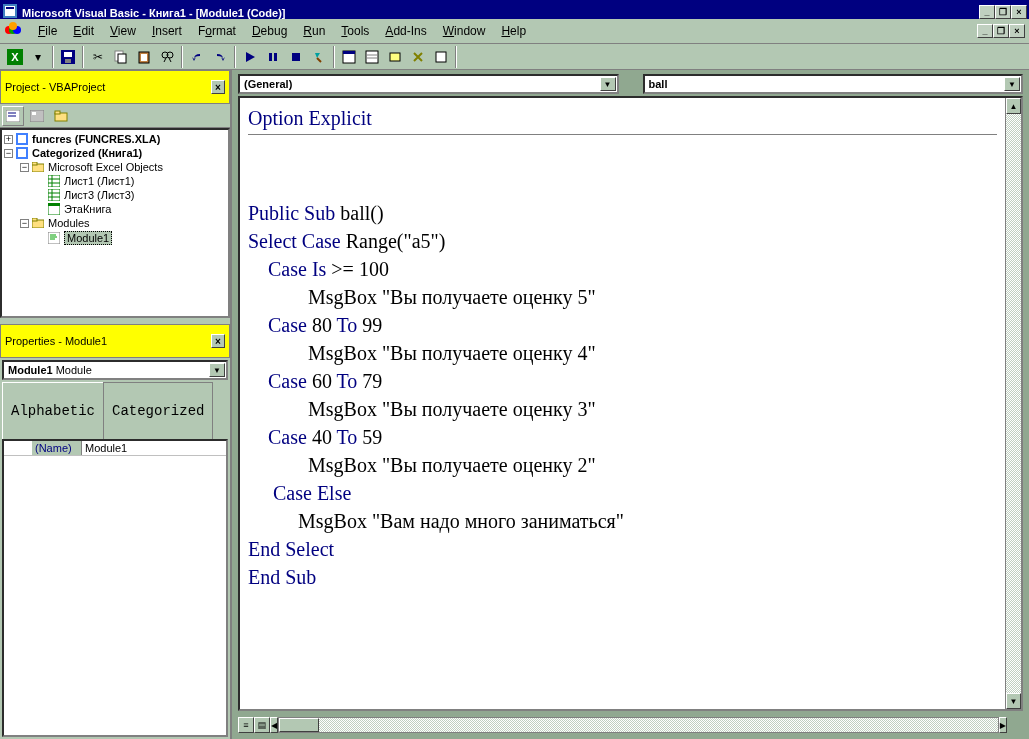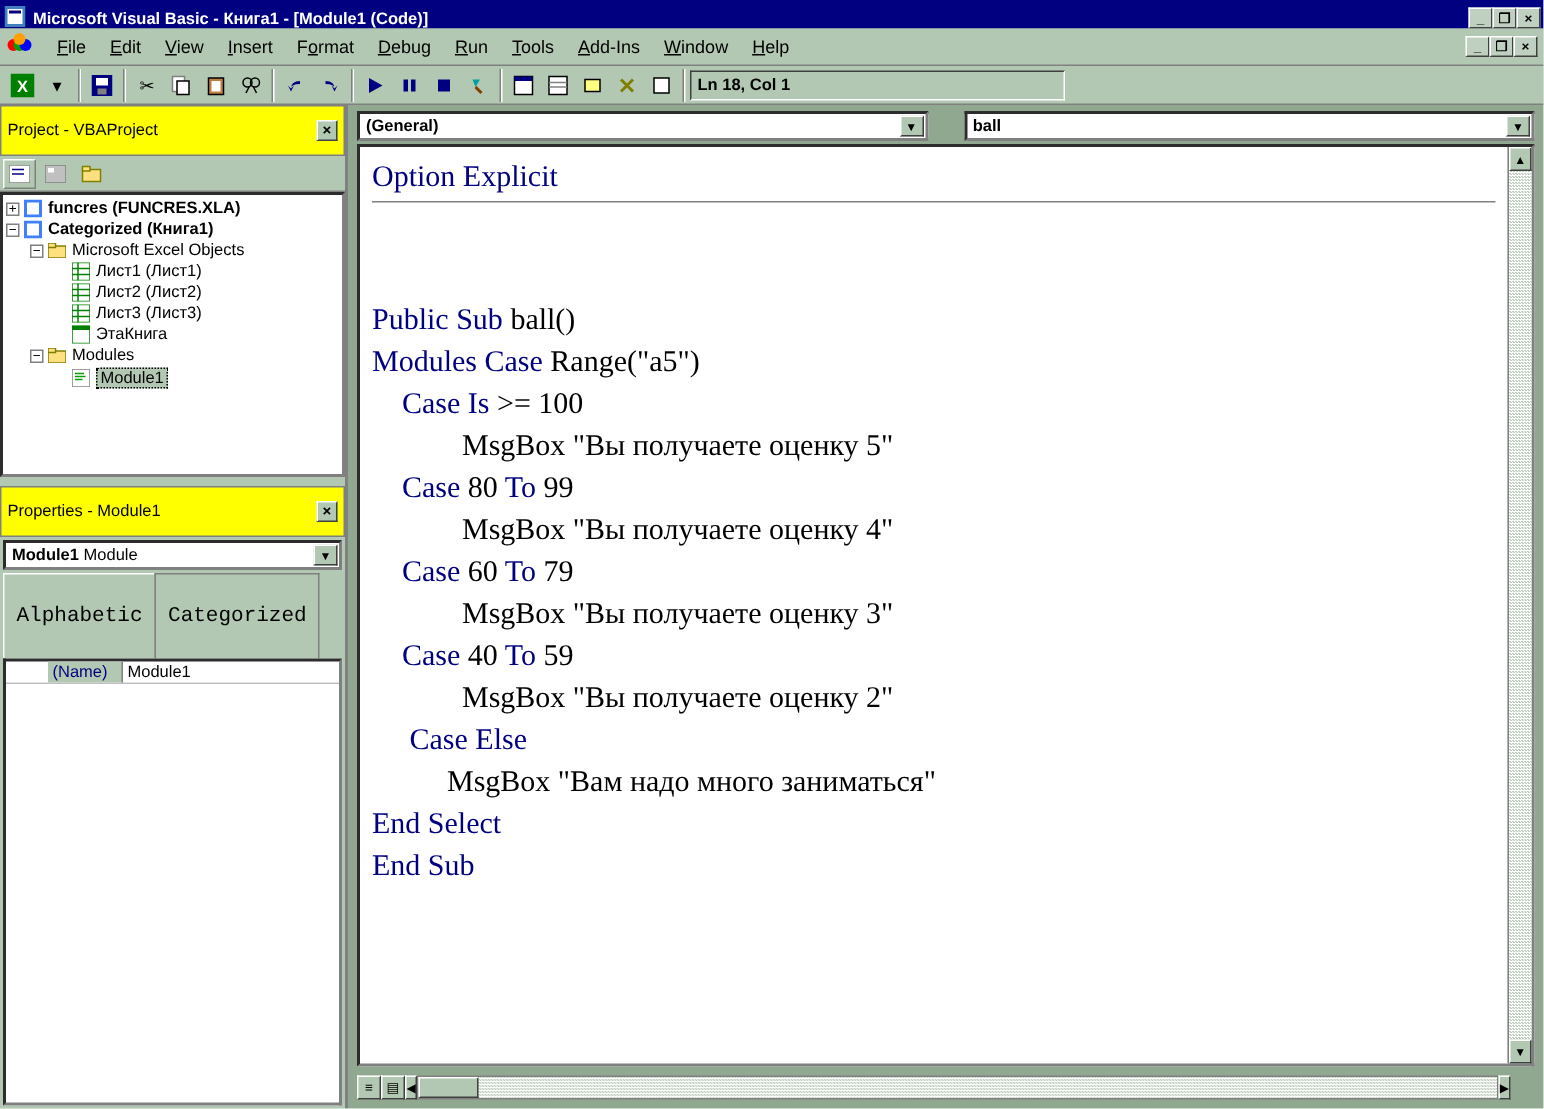--- a/index.html
+++ b/index.html
@@ -406,23 +406,20 @@
       <svg width="14" height="14">
         <path d="M3 3 L11 11 M11 3 L3 11" stroke="#808000" stroke-width="2"></path>
       </svg>
     </div>
   <div class="tbtn">
       <svg width="14" height="14">
         <rect x="2" y="2" width="10" height="10" fill="#fff" stroke="#000"></rect>
       </svg>
     </div>
   <div class="tsep"></div>
-  <div class="tcombo">
-    <span>Ln 18, Col 1</span>
-  </div>
 </div>
 
 <div class="main">
 
   <div class="left">
     <div class="panel-title">
       <span>Project - VBAProject</span>
       <div class="close">×</div>
     </div>
     <div class="panel-toolbar">
@@ -485,33 +482,20 @@
           <span style="width:12px;display:inline-block"></span>
           <span class="tree-icon">
             <svg width="12" height="12">
               <rect width="12" height="12" fill="#fff" stroke="#008000"></rect>
               <line x1="0" y1="4" x2="12" y2="4" stroke="#008000"></line>
               <line x1="0" y1="8" x2="12" y2="8" stroke="#008000"></line>
               <line x1="4" y1="0" x2="4" y2="12" stroke="#008000"></line>
             </svg>
           </span>
           <span class="tree-label">Лист1 (Лист1)</span>
-        </div>
-        <div class="tree-row">
-          <span class="tree-indent" style="width:32px"></span>
-          <span style="width:12px;display:inline-block"></span>
-          <span class="tree-icon">
-            <svg width="12" height="12">
-              <rect width="12" height="12" fill="#fff" stroke="#008000"></rect>
-              <line x1="0" y1="4" x2="12" y2="4" stroke="#008000"></line>
-              <line x1="0" y1="8" x2="12" y2="8" stroke="#008000"></line>
-              <line x1="4" y1="0" x2="4" y2="12" stroke="#008000"></line>
-            </svg>
-          </span>
-          <span class="tree-label">Лист2 (Лист2)</span>
         </div>
         <div class="tree-row">
           <span class="tree-indent" style="width:32px"></span>
           <span style="width:12px;display:inline-block"></span>
           <span class="tree-icon">
             <svg width="12" height="12">
               <rect width="12" height="12" fill="#fff" stroke="#008000"></rect>
               <line x1="0" y1="4" x2="12" y2="4" stroke="#008000"></line>
               <line x1="0" y1="8" x2="12" y2="8" stroke="#008000"></line>
               <line x1="4" y1="0" x2="4" y2="12" stroke="#008000"></line>
@@ -588,21 +572,21 @@
       <div class="csel">
         <b>ball</b>
         <div class="dd">▼</div>
       </div>
     </div>
     <div class="code-area-wrap">
       <div class="code-area" id="code"><span class="kw">Option Explicit</span>
 <span class="declhr"></span>
 
 <span class="kw">Public Sub </span>ball()
-<span class="kw">Modules Case </span>Range("a5")
+<span class="kw">Select Case </span>Range("a5")
     <span class="kw">Case Is </span>&gt;= 100
             MsgBox "Вы получаете оценку 5"
     <span class="kw">Case </span>80 <span class="kw">To </span>99
             MsgBox "Вы получаете оценку 4"
     <span class="kw">Case </span>60 <span class="kw">To </span>79
             MsgBox "Вы получаете оценку 3"
     <span class="kw">Case </span>40 <span class="kw">To </span>59
             MsgBox "Вы получаете оценку 2"
     <span class="kw"> Case Else</span>
           MsgBox "Вам надо много заниматься"

